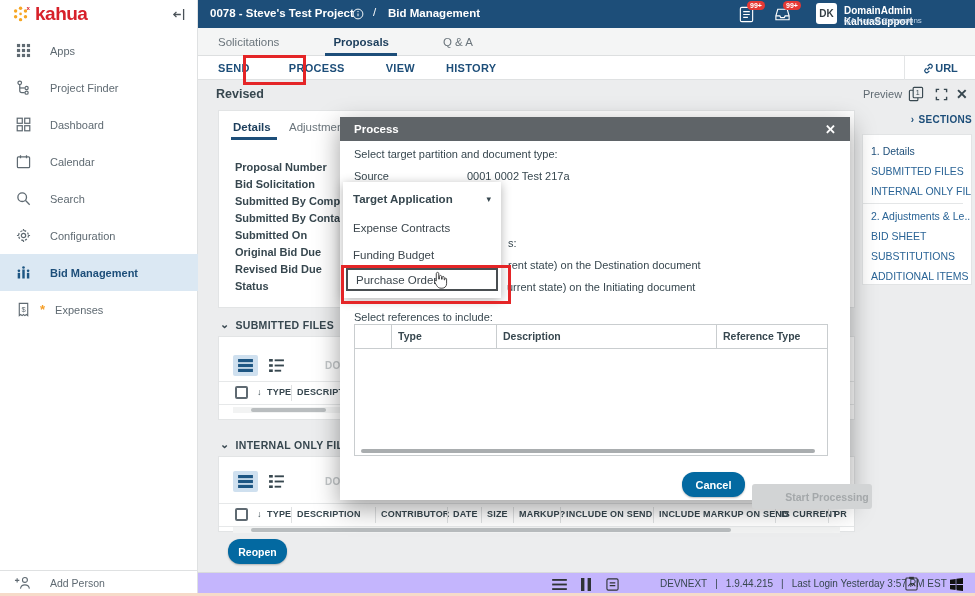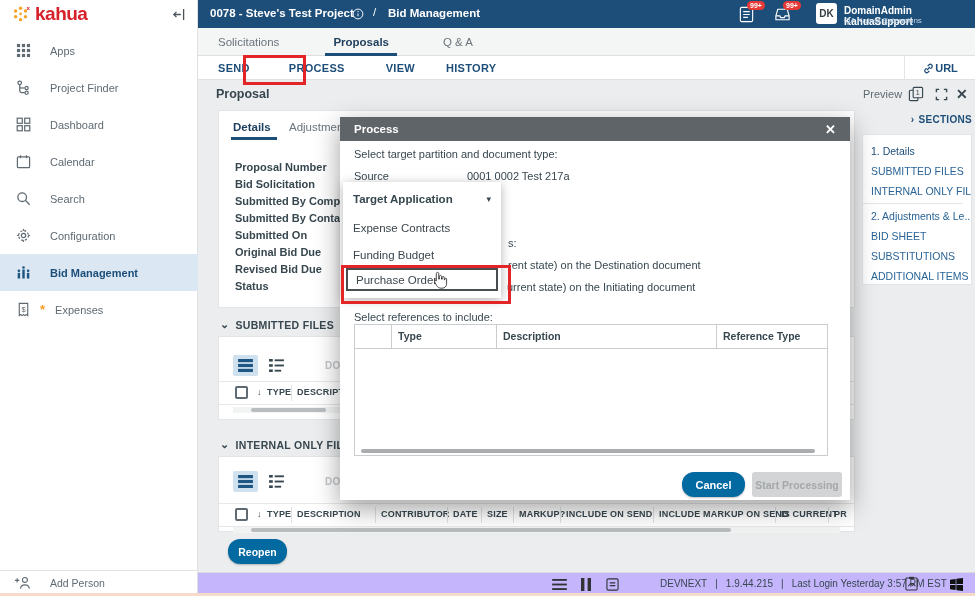--- a/index.html
+++ b/index.html
@@ -265,21 +265,21 @@
             <path d="M5.6 7.6L4.1 9.1a2.4 2.4 0 0 0 3.4 3.4L9 11"></path>
           </svg>
         </span>
       <span class="url-lbl">URL</span>
     </span>
   </div>
 
   <div class="abs redbox" style="left:243px;top:55px;width:57px;height:24px;"></div>
 
   <div class="abs row pagehead">
-    <span class="page-title" style="margin-left:18px;">Proposal</span>
+    <span class="page-title" style="margin-left:18px;">Revised</span>
     <span class="preview-lbl" style="position:absolute;left:665px;">Preview</span>
     <span class="abs" style="left:710px;top:6px;">
       <svg viewBox="0 0 17 17" width="16" height="16" fill="none" stroke="#37474f" stroke-width="1.2">
           <rect x="1.5" y="4.5" width="9" height="11" rx="1"></rect>
           <rect x="5.5" y="1.5" width="10" height="11" rx="1" fill="#ecedee"></rect>
           <text x="10.3" y="10" font-size="7.5" text-anchor="middle" fill="#37474f" stroke="none" font-family="Liberation Sans, sans-serif">1</text>
         </svg>
     </span>
     <span class="abs" style="left:737px;top:8px;">
       <svg viewBox="0 0 14 14" width="13" height="13" fill="none" stroke="#37474f" stroke-width="1.5">
@@ -441,21 +441,21 @@
         <span class="abs colsep" style="left:36px;top:0;height:23px;background:#c9cdcf;"></span>
         <span class="abs ref-th" style="left:43px;top:5px;">Type</span>
         <span class="abs colsep" style="left:141px;top:0;height:23px;background:#c9cdcf;"></span>
         <span class="abs ref-th" style="left:148px;top:5px;">Description</span>
         <span class="abs colsep" style="left:361px;top:0;height:23px;background:#c9cdcf;"></span>
         <span class="abs ref-th" style="left:368px;top:5px;">Reference Type</span>
       </div>
       <div class="abs hscroll" style="left:6px;top:124px;width:454px;background:#a9adaf;"></div>
     </div>
     <div class="abs btn-dark" style="left:342px;top:355px;width:63px;height:25px;">Cancel</div>
-    <div class="abs btn-disabled" style="left:412px;top:355px;width:90px;height:25px;">Start Processing</div>
+    <div class="abs btn-disabled" style="left:412px;top:367px;width:90px;height:25px;padding-left:30px;">Start Processing</div>
   </div>
 
   <div class="abs redbox" style="left:341px;top:265px;width:164px;height:33px;"></div>
   <span class="abs" style="left:432px;top:271px;z-index:70;">
     <svg viewBox="0 0 14 16" width="16" height="18">
         <path d="M4.8 1.2c.66 0 1.1.5 1.1 1.1v4.9h.5V4.9c0-.6.5-1 1-1s1 .45 1 1v2.4h.5V5.8c0-.55.4-.95.9-.95s.95.4.95.95v2.1h.5V7.2c0-.45.35-.8.8-.8s.8.35.8.8v4.1c0 2.3-1.7 4-4 4H8c-1.9 0-3-.9-3.9-2.3L2.3 9.9c-.55-.85.5-1.8 1.3-1.2l.1.08V2.3c0-.6.5-1.1 1.1-1.1z" fill="#fff" stroke="#333" stroke-width=".8"></path>
       </svg>
   </span>
 
   <div class="abs row statusbar">

